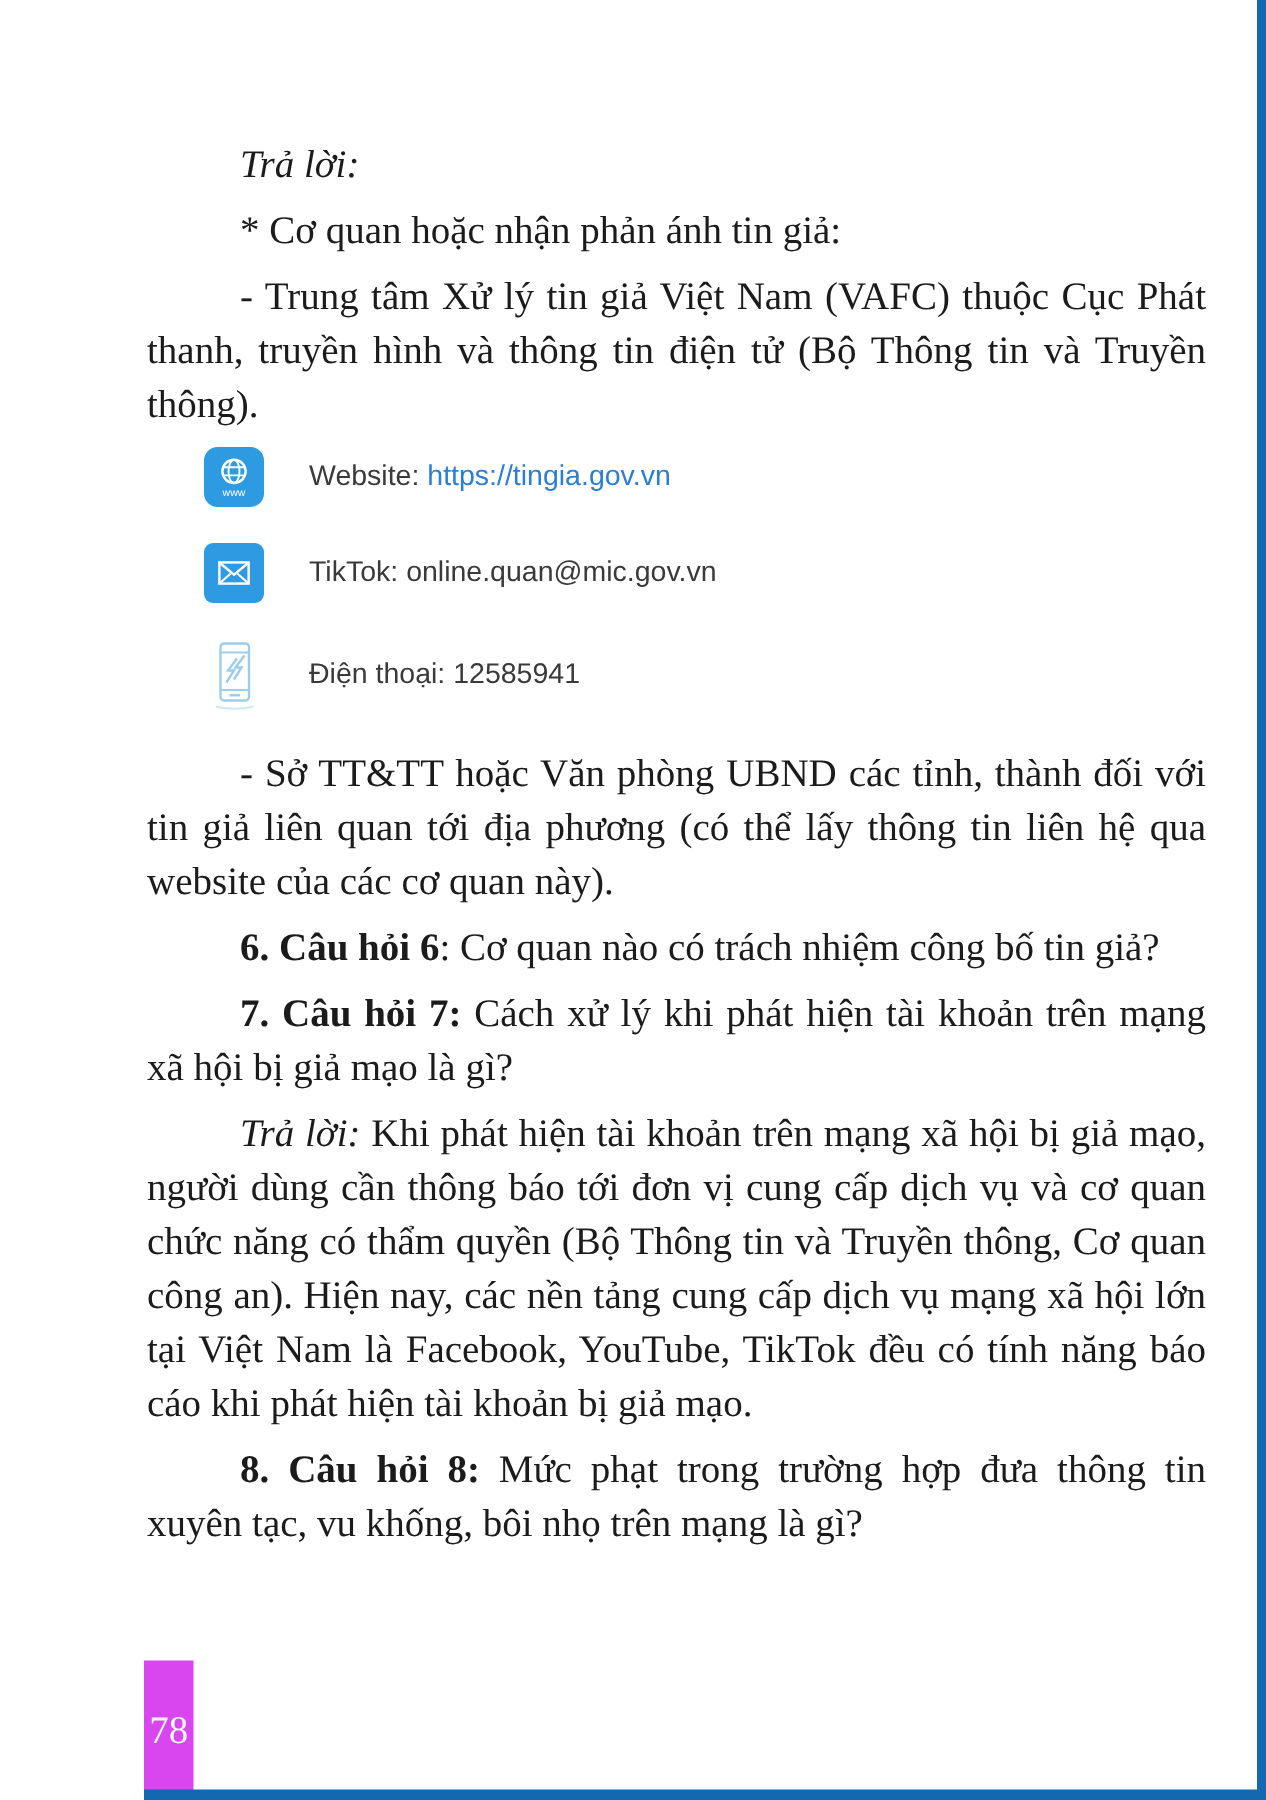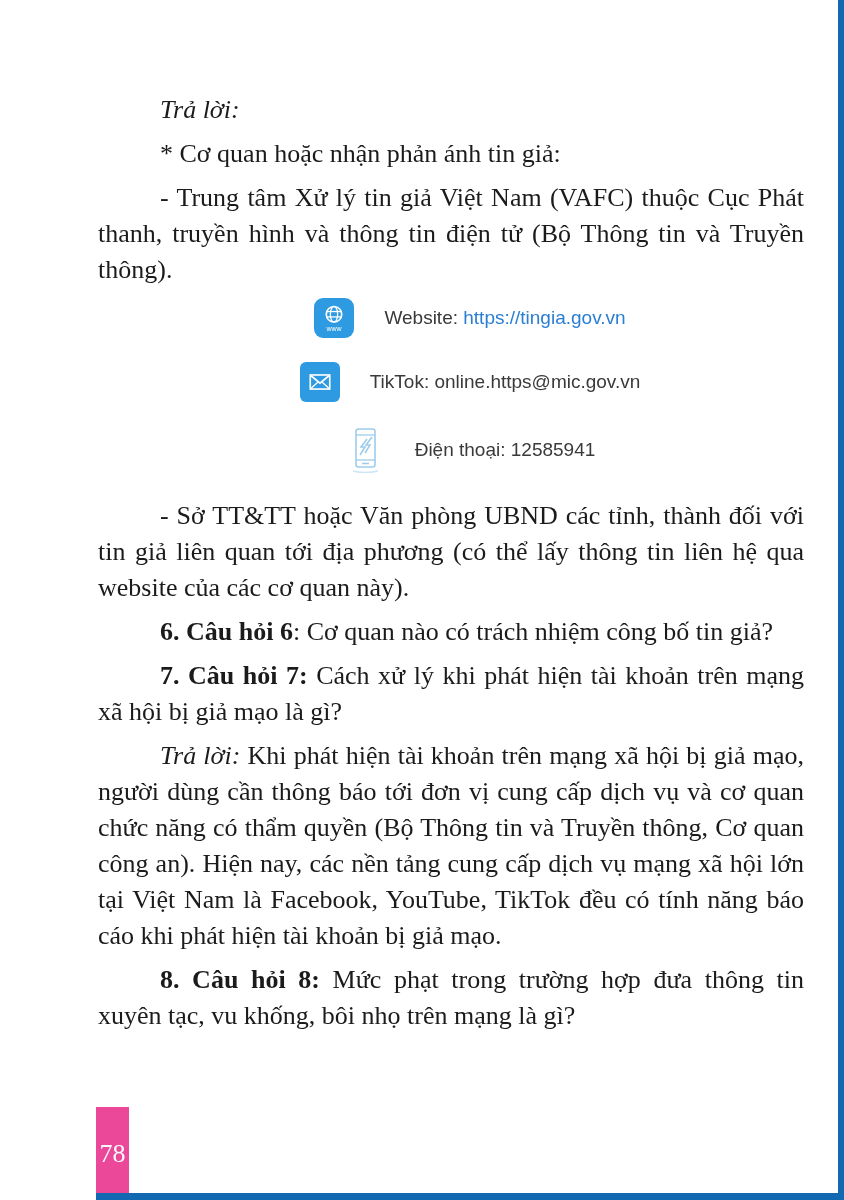--- a/index.html
+++ b/index.html
@@ -7,35 +7,35 @@
     width:844px;height:1200px;position:relative;background:#ffffff;
     font-family:"Liberation Serif", serif;color:#1b1b1b;overflow:hidden;
   }
   .page-frame-right{
     position:absolute;top:0;right:0;width:6px;height:1200px;background:#1268b1;
   }
   .page-frame-bottom{
     position:absolute;left:96px;right:0;bottom:0;height:7px;background:#1268b1;
   }
   .page-number-block{
-    position:absolute;left:96px;top:1107px;width:33px;height:93px;background:#ec4899;
+    position:absolute;left:96px;top:1107px;width:33px;height:93px;background:#d946ef;
     display:flex;align-items:center;justify-content:center;text-align:center;
   }
   .page-number-block span{
     color:#f4f8fb;font-size:26px;font-family:"Liberation Serif",serif;
   }
   .content{
     position:absolute;left:84px;top:92px;width:706px;
     font-size:26px;line-height:36px;text-align:justify;margin-left:14px;
   }
   .para{margin:0 0 8px 0;text-indent:62px;}
   .answer-label{font-style:italic;}
   .q-label{font-weight:bold;}
   .contacts{margin:10px 0 8px 0;padding-left:38px;}
-  .contact-row{display:flex;align-items:center;margin-bottom:24px;justify-content:center;}
+  .contact-row{display:flex;align-items:center;margin-bottom:24px;}
   .contact-row:last-child{margin-bottom:0;}
   .contact-icon{
     width:40px;height:40px;border-radius:9px;background:#2e9ae2;
     display:flex;align-items:center;justify-content:center;flex:0 0 auto;
   }
   .contact-icon.no-bg{background:transparent;border-radius:0;height:48px;}
   .contact-text{
     font-family:"Liberation Sans", sans-serif;font-size:19px;color:#3a3a3a;
     margin-left:30px;text-indent:0;line-height:22px;
   }
@@ -69,21 +69,21 @@
     </div>
 
     <div class="contact-row">
       <div class="contact-icon" style="border-radius:6px;">
         <svg width="26" height="26" viewBox="0 0 24 24" fill="none">
           <rect x="3" y="5.5" width="18" height="13" stroke="#ffffff" stroke-width="1.5"></rect>
           <path d="M3.5 6 L12 13 L20.5 6" stroke="#ffffff" stroke-width="1.5"></path>
           <path d="M3.5 18 L10 12.3 M20.5 18 L14 12.3" stroke="#ffffff" stroke-width="1.3"></path>
         </svg>
       </div>
-      <div class="contact-text"><span>TikTok: </span><span>online.https@mic.gov.vn</span></div>
+      <div class="contact-text"><span>TikTok: </span><span>online.quan@mic.gov.vn</span></div>
     </div>
 
     <div class="contact-row">
       <div class="contact-icon no-bg">
         <svg width="34" height="48" viewBox="0 0 34 48" fill="none">
           <rect x="8" y="3" width="19" height="38" rx="2.5" stroke="#9dcdeb" stroke-width="1.6"></rect>
           <line x1="8" y1="9" x2="27" y2="9" stroke="#9dcdeb" stroke-width="1.3"></line>
           <line x1="8" y1="34" x2="27" y2="34" stroke="#9dcdeb" stroke-width="1.3"></line>
           <line x1="14" y1="37.5" x2="21" y2="37.5" stroke="#9dcdeb" stroke-width="1.6"></line>
           <path d="M19 13 L13 21 L17 21 L12 29" stroke="#9dcdeb" stroke-width="1.6"></path>

